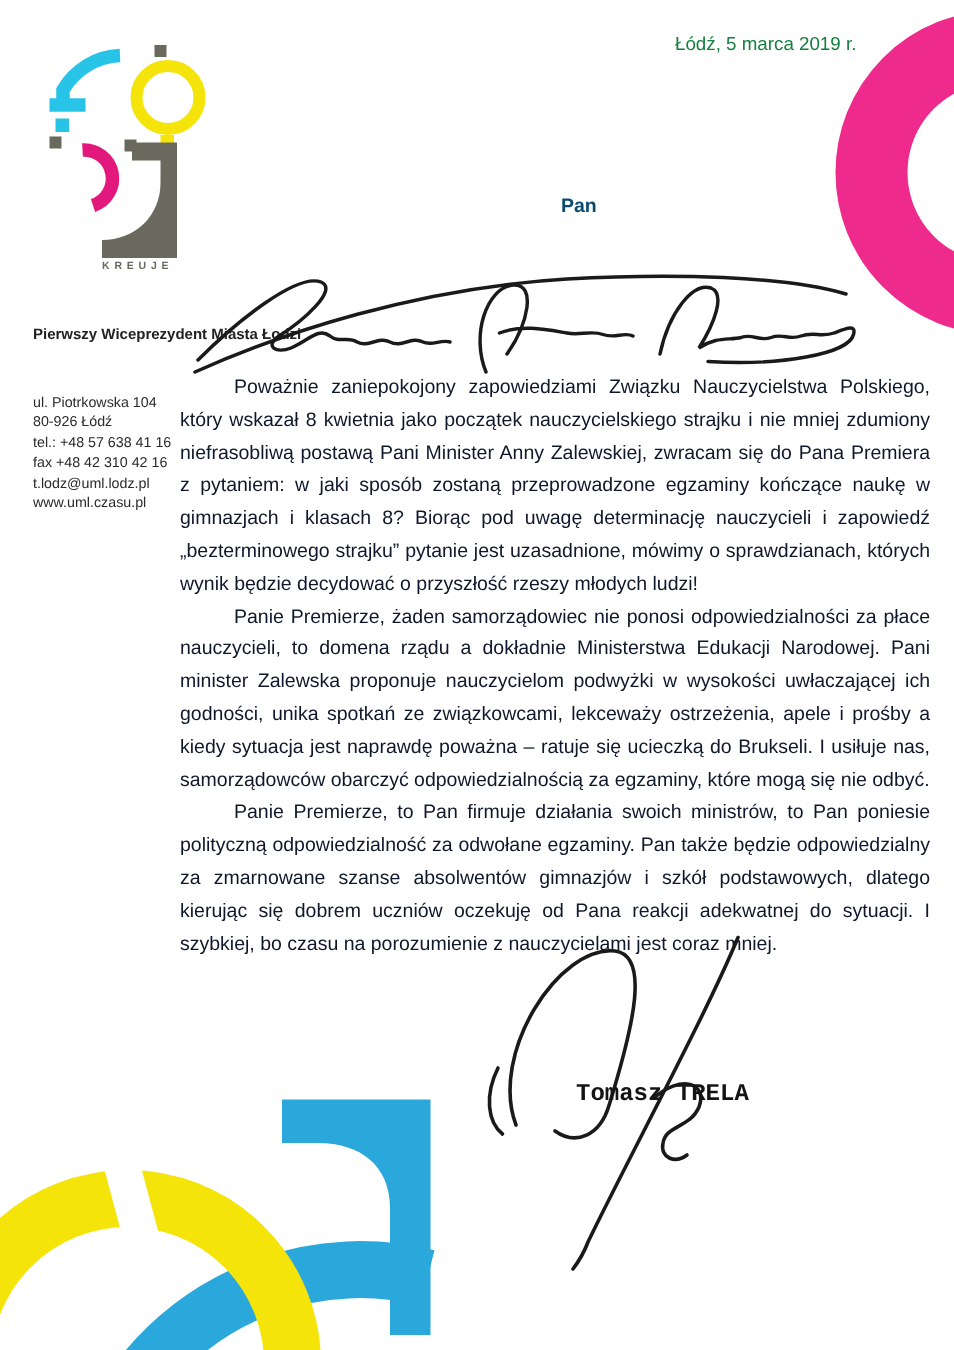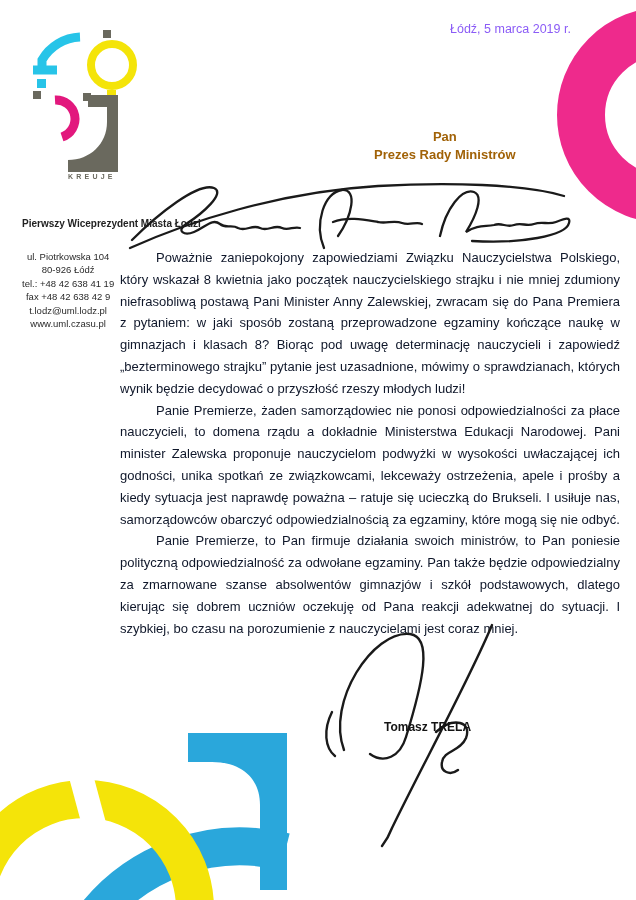--- a/index.html
+++ b/index.html
@@ -2,28 +2,28 @@
 <html lang="pl"><head>
 <meta charset="utf-8">
 <style>
   html,body{margin:0;padding:0;background:#e8e8e8;}
   .page{
     position:relative;width:636px;height:900px;background:#ffffff;
     margin:0 auto;overflow:hidden;
     font-family:"Liberation Sans",sans-serif;color:#1f1f1f;
   }
   .abs{position:absolute;}
-  .date-line{left:450px;top:22px;font-size:12.5px;color:#8b5cf6;}
+  .date-line{left:450px;top:22px;font-size:12.5px;color:#15803d;}
   .office-title{left:22px;top:218px;font-size:10px;font-weight:bold;white-space:nowrap;color:#222;}
-  .address{left:22px;top:250px;font-size:9.5px;line-height:13.4px;color:#2a2a2a;text-align:center;}
-  .recipient{left:374px;top:128px;font-size:13px;font-weight:bold;line-height:17.5px;color:#a16207;text-align:center;}
+  .address{left:22px;top:262px;font-size:9.5px;line-height:13.4px;color:#2a2a2a;}
+  .recipient{left:374px;top:128px;font-size:13px;font-weight:bold;line-height:17.5px;color:#0c4a6e;}
   .body-text{left:120px;top:247px;width:500px;font-size:13px;line-height:21.8px;
     text-align:justify;color:#0f172a;}
   .body-text p{margin:0;text-indent:36px;}
-  .sig-name{left:384px;top:720px;font-size:12px;font-weight:bold;color:#141414;}
+  .sig-name{left:384px;top:720px;font-size:16px;font-weight:bold;color:#141414;font-family:Liberation Mono, monospace;}
   .ink{pointer-events:none;}
   .sr{position:absolute;opacity:0;font-size:1px;pointer-events:none;}
   svg{display:block;}
 </style>
 </head>
 <body>
 
 <div class="page">
 
   <svg class="abs ink" style="left:540px;top:10px;" width="96" height="215" viewBox="0 0 96 215">
@@ -49,29 +49,28 @@
     <path d="M27,74 A19,19 0 0 1 34,111" fill="none" stroke="#e2187d" stroke-width="9"></path>
 
     <path d="M60,69 L90,69 L90,146 L40,146 L40,134 C62,134 79,118 79,96 L79,81 L60,81 Z" fill="#6a695e"></path>
     <text x="40" y="153" font-size="7" font-weight="bold" letter-spacing="3.2" fill="#6a695e" font-family="Liberation Sans, sans-serif">KREUJE</text>
   </svg>
 
   <div class="abs office-title">Pierwszy Wiceprezydent Miasta Łodzi</div>
   <div class="abs address">
     <div>ul. Piotrkowska 104</div>
     <div>80-926 Łódź</div>
-    <div>tel.: +48 42 638 41 19</div>
-    <div>fax +48 42 638 42 9</div>
+    <div>tel.: +48 57 638 41 16</div>
+    <div>fax +48 42 310 42 16</div>
     <div>t.lodz@uml.lodz.pl</div>
     <div>www.uml.czasu.pl</div>
   </div>
 
   <div class="abs recipient">
     <div>Pan</div>
-    <div>Prezes Rady Ministrów</div>
   </div>
 
   <svg class="abs ink" style="left:128px;top:180px;" width="445" height="78" viewBox="0 0 445 78">
     <g fill="none" stroke="#1a1a1a" stroke-width="2.3" stroke-linecap="round">
       <path d="M2,68 C60,42 150,12 250,6 C320,2 396,4 436,16"></path>
       <path d="M4,60 C30,34 70,2 86,8 C98,13 74,34 58,44 C48,51 56,56 66,52 C78,47 84,38 92,44 C98,49 104,44 110,48 C118,52 124,44 132,48 C140,52 146,44 154,48 C160,51 166,46 172,48"></path>
       <path d="M196,68 C186,44 196,12 214,10 C230,9 224,36 210,56 M205,42 C220,36 238,40 250,42 C258,44 266,40 274,43 C282,46 288,41 294,44"></path>
       <path d="M312,56 C318,28 334,8 346,12 C356,16 348,36 338,52 C350,44 358,47 366,45 C374,42 378,48 386,45 C394,42 398,47 406,44 C414,41 420,45 428,42 C436,39 443,36 441,43 C438,56 392,64 344,61"></path>
     </g>
   </svg>

